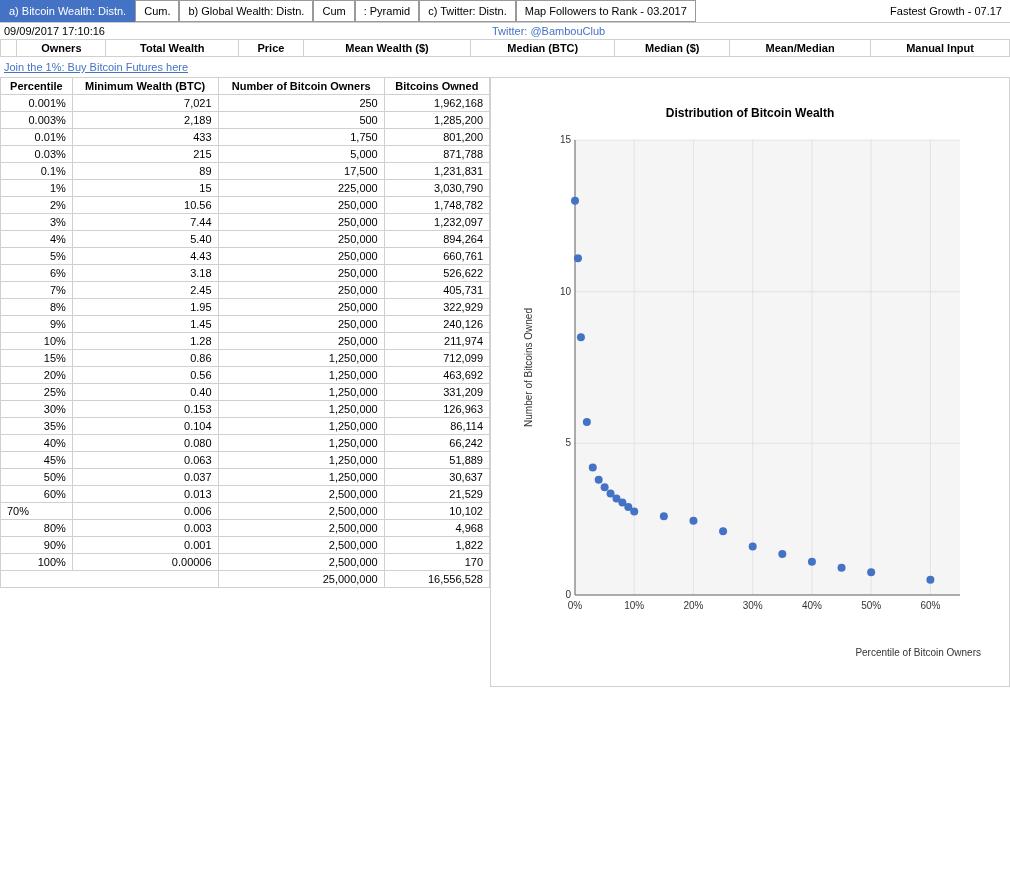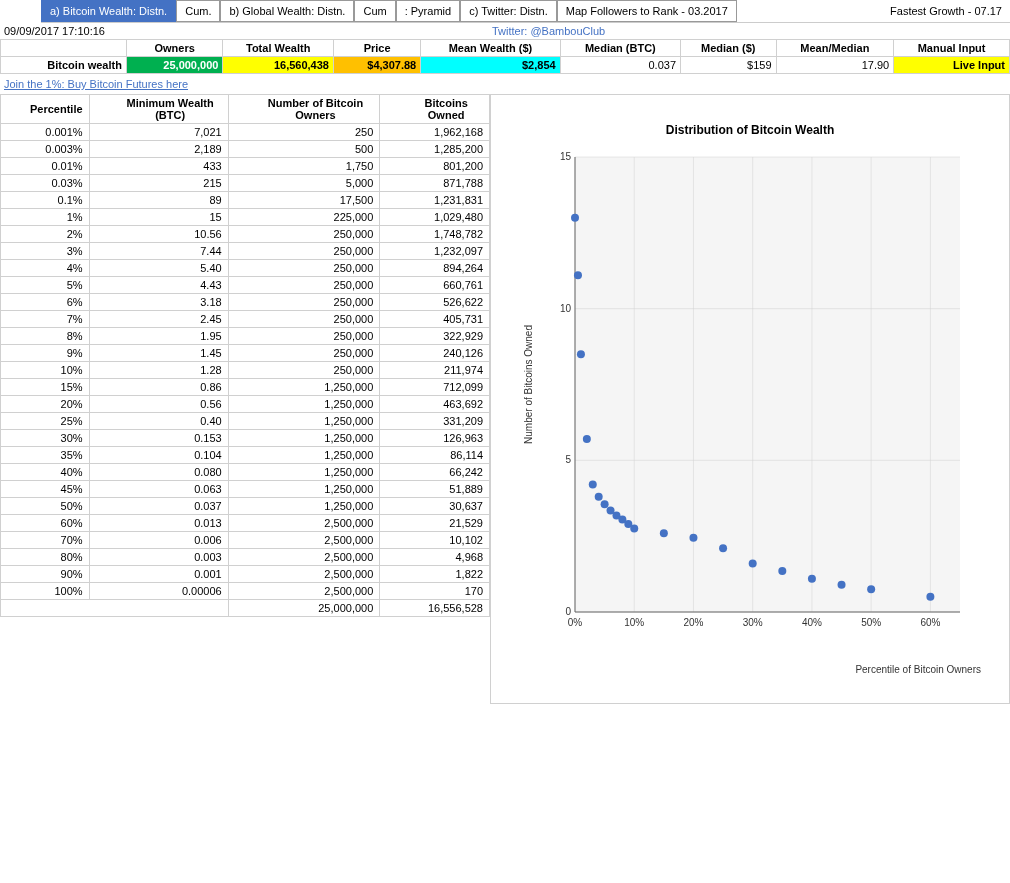--- a/index.html
+++ b/index.html
@@ -3,21 +3,20 @@
   <meta charset="utf-8">
   <style>
     * { margin: 0; padding: 0; box-sizing: border-box; }
     body { font-family: Arial, sans-serif; font-size: 11px; background: #fff; }
 
     #top-bar {
       display: flex;
       align-items: center;
       border-bottom: 1px solid #ccc;
       background: #fff;
-      margin-left: 41px;
     }
     .tab {
       padding: 4px 8px;
       border: 1px solid #999;
       cursor: pointer;
       white-space: nowrap;
     }
     .tab-active {
       background: #4472c4;
       color: #fff;
@@ -89,21 +88,20 @@
     }
     table.data-table td, table.data-table th {
       border: 1px solid #d0d0d0;
       padding: 2px 6px;
       text-align: right;
     }
     table.data-table th {
       text-align: center;
       font-weight: bold;
       background: #fff;
-      padding-left: 29px;
     }
     .chart-title {
       text-align: center;
       font-weight: bold;
       font-size: 12px;
       margin-bottom: 5px;
     }
     svg.chart {
       width: 100%;
       height: 520px;
@@ -137,31 +135,20 @@
       <th>Total Wealth</th>
       <th>Price</th>
       <th>Mean Wealth ($)</th>
       <th>Median (BTC)</th>
       <th>Median ($)</th>
       <th>Mean/Median</th>
       <th class="header-manual">Manual Input</th>
     </tr>
   </thead>
   <tbody>
-    <tr>
-      <td class="row-label">Bitcoin wealth</td>
-      <td class="cell-green">25,000,000</td>
-      <td class="cell-yellow">16,560,438</td>
-      <td class="cell-gold">$4,307.88</td>
-      <td class="cell-cyan">$2,854</td>
-      <td>0.037</td>
-      <td>$159</td>
-      <td>17.90</td>
-      <td class="cell-live">Live Input</td>
-    </tr>
   </tbody>
 </table>
 
 <a id="join-link">Join the 1%: Buy Bitcoin Futures here</a>
 
 <div class="data-section">
   <div class="left-table-wrapper">
     <table class="data-table">
       <thead>
         <tr>
@@ -199,21 +186,21 @@
           <tr>
             <td style="text-align: right;">0.1%</td>
             <td>89</td>
             <td>17,500</td>
             <td>1,231,831</td>
           </tr>
           <tr>
             <td style="text-align: right;">1%</td>
             <td>15</td>
             <td>225,000</td>
-            <td>1,029,480</td>
+            <td>3,030,790</td>
           </tr>
           <tr>
             <td style="text-align: right;">2%</td>
             <td>10.56</td>
             <td>250,000</td>
             <td>1,748,782</td>
           </tr>
           <tr>
             <td style="text-align: right;">3%</td>
             <td>7.44</td>
@@ -310,21 +297,21 @@
             <td>1,250,000</td>
             <td>30,637</td>
           </tr>
           <tr>
             <td style="text-align: right;">60%</td>
             <td>0.013</td>
             <td>2,500,000</td>
             <td>21,529</td>
           </tr>
           <tr>
-            <td style="text-align: right;">70%</td>
+            <td style="text-align: left;">70%</td>
             <td>0.006</td>
             <td>2,500,000</td>
             <td>10,102</td>
           </tr>
           <tr>
             <td style="text-align: right; padding-left: 24px;">80%</td>
             <td>0.003</td>
             <td>2,500,000</td>
             <td>4,968</td>
           </tr>

